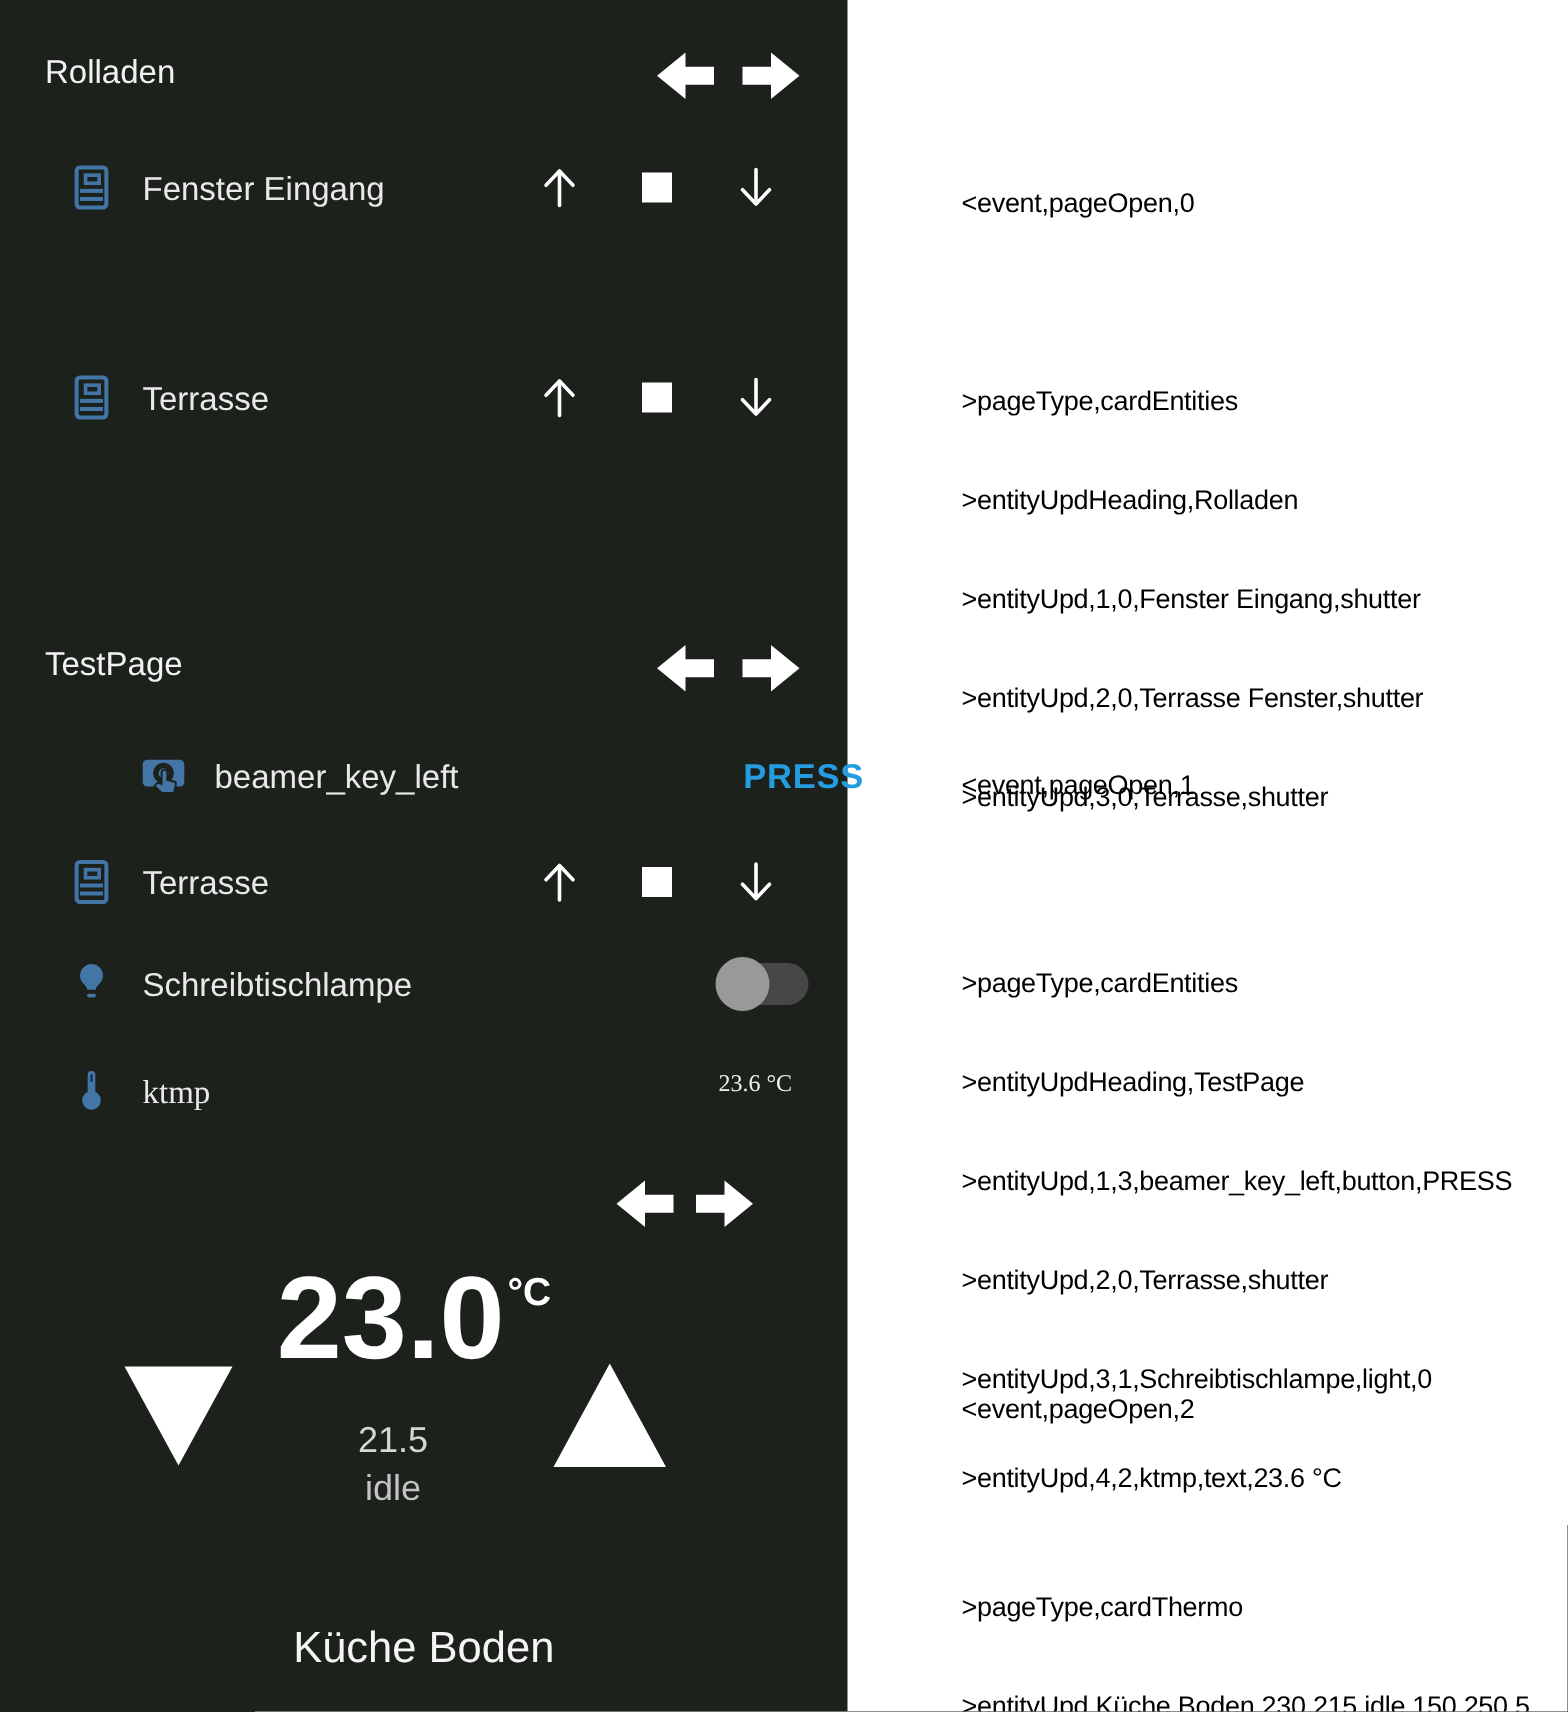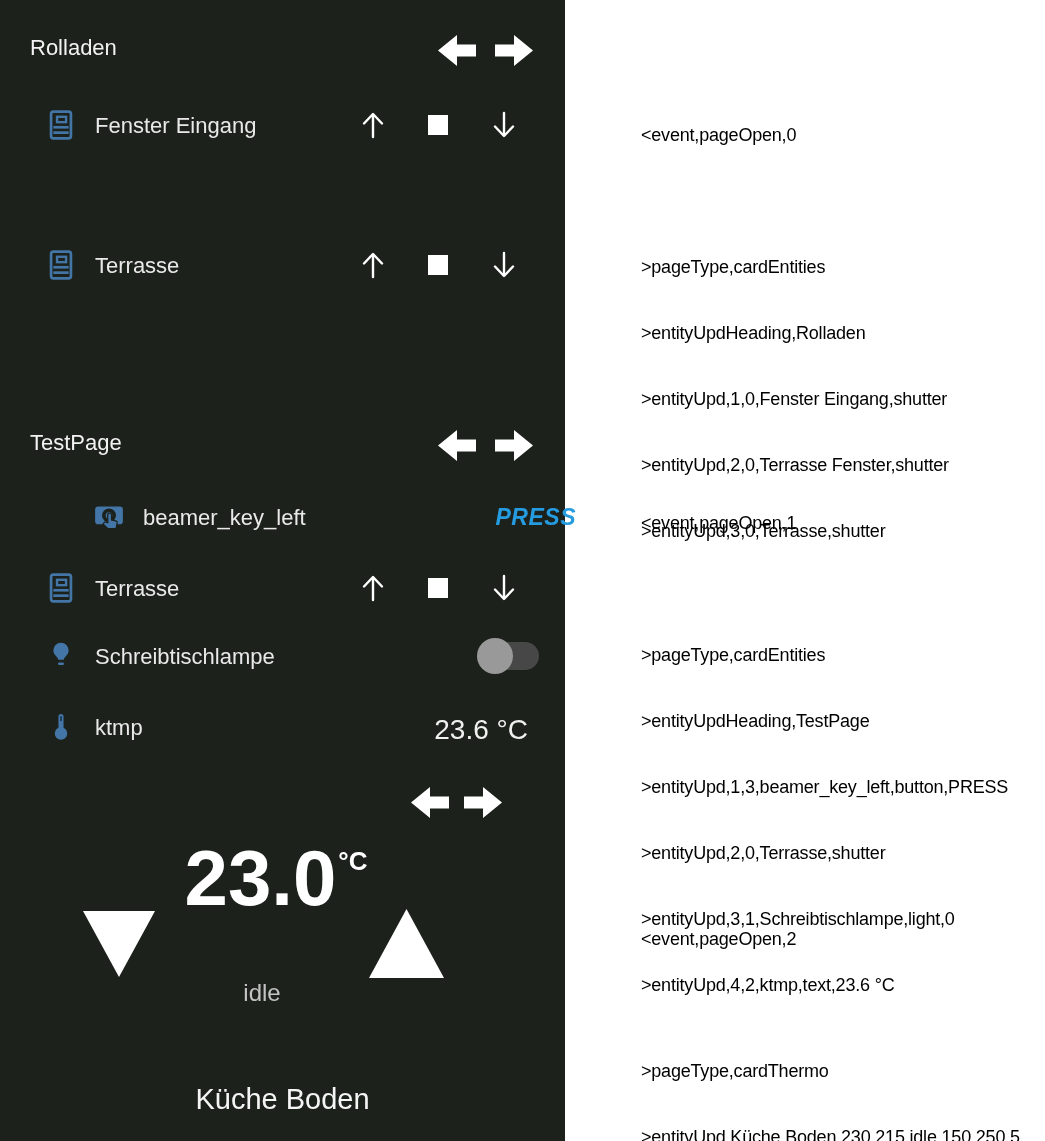--- a/index.html
+++ b/index.html
@@ -13,23 +13,23 @@
   .card-title{color:#f2f2f2;font-size:22px;line-height:34px;font-weight:400;}
   .nav-arrow{width:40px;height:33px;display:block;}
 
   .row{position:absolute;left:0;width:524px;height:50px;}
   .ent-icon{position:absolute;left:44px;top:8px;width:34px;height:34px;}
   .ent-label{position:absolute;left:95px;top:13px;font-size:22px;color:#e9e9e9;white-space:nowrap;}
   .ctl-up{position:absolute;left:357px;top:9px;width:32px;height:32px;}
   .ctl-stop{position:absolute;left:428px;top:15px;width:20px;height:20px;background:#ffffff;}
   .ctl-down{position:absolute;left:488px;top:9px;width:32px;height:32px;}
   .press{position:absolute;left:400px;top:12px;width:128px;text-align:right;
-         color:#259be0;font-size:23px;font-weight:700;letter-spacing:.5px;font-style:italic;}
+         color:#259be0;font-size:23px;font-weight:700;letter-spacing:.5px;}
   .value-text{position:absolute;left:380px;top:12px;width:148px;text-align:right;
-         color:#f0f0f0;font-size:28px;}
+         color:#f0f0f0;font-size:16px;}
 
   .toggle{position:absolute;left:477px;top:7px;width:62px;height:36px;}
   .toggle-track{position:absolute;left:4px;top:4px;width:58px;height:28px;border-radius:14px;background:#474747;}
   .toggle-knob{position:absolute;left:0;top:0;width:36px;height:36px;border-radius:50%;background:#999999;}
 
   
   .temp-wrap{position:absolute;left:145px;top:840px;width:260px;text-align:center;color:#fff;white-space:nowrap;}
   .temp-big{font-size:78px;font-weight:700;line-height:76px;}
   .temp-unit{font-size:26px;font-weight:700;vertical-align:top;position:relative;top:6px;left:2px;}
   .temp-sub{position:absolute;left:112px;width:300px;text-align:center;}
@@ -155,21 +155,21 @@
   <div class="row" style="top:631px;">
     <svg class="ent-icon" viewBox="0 0 24 24">
         <use href="#ico-bulb"></use>
       </svg>
     <div class="ent-label">Schreibtischlampe</div>
     <div class="toggle">
       <div class="toggle-track"></div>
       <div class="toggle-knob"></div>
     </div>
   </div>
-  <div class="row" style="top:702px;">
+  <div class="row" style="top:702px;font-family:Liberation Serif, serif;">
     <svg class="ent-icon" viewBox="0 0 24 24">
         <use href="#ico-thermo"></use>
       </svg>
     <div class="ent-label">ktmp</div>
     <div class="value-text">23.6 °C</div>
   </div>
 
   <svg class="abs nav-arrow" style="left:410px;top:786px;" viewBox="0 0 40 33">
       <use href="#nav-left"></use>
     </svg>
@@ -179,20 +179,21 @@
 
   <div class="temp-wrap"><span class="temp-big">23.0</span><span class="temp-unit">°C</span></div>
 
   <svg class="abs" style="left:82px;top:910px;" width="74" height="68" viewBox="0 0 74 68">
     <polygon points="1,1 73,1 37,67" fill="#ffffff"></polygon>
     </svg>
   <svg class="abs" style="left:368px;top:908px;" width="77" height="71" viewBox="0 0 77 71">
     <polygon points="38.5,1 76,70 1,70" fill="#ffffff"></polygon>
     </svg>
 
+  <div class="temp-sub tgt" style="top:947px;">21.5</div>
   <div class="temp-sub state" style="top:979px;">idle</div>
 
   <div class="thermo-name">Küche Boden</div>
 </div>
 
 <div class="log" style="top:81px;">
   <div class="log-line">&lt;event,pageOpen,0</div>
   <div class="log-gap"></div>
   <div class="log-line">&gt;pageType,cardEntities</div>
   <div class="log-line">&gt;entityUpdHeading,Rolladen</div>

